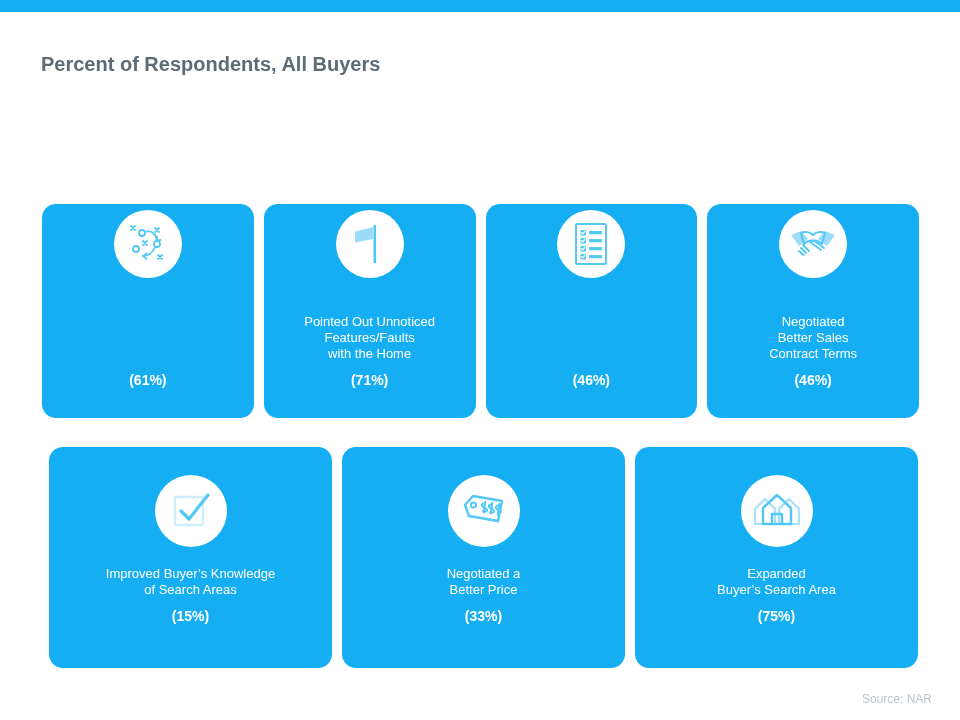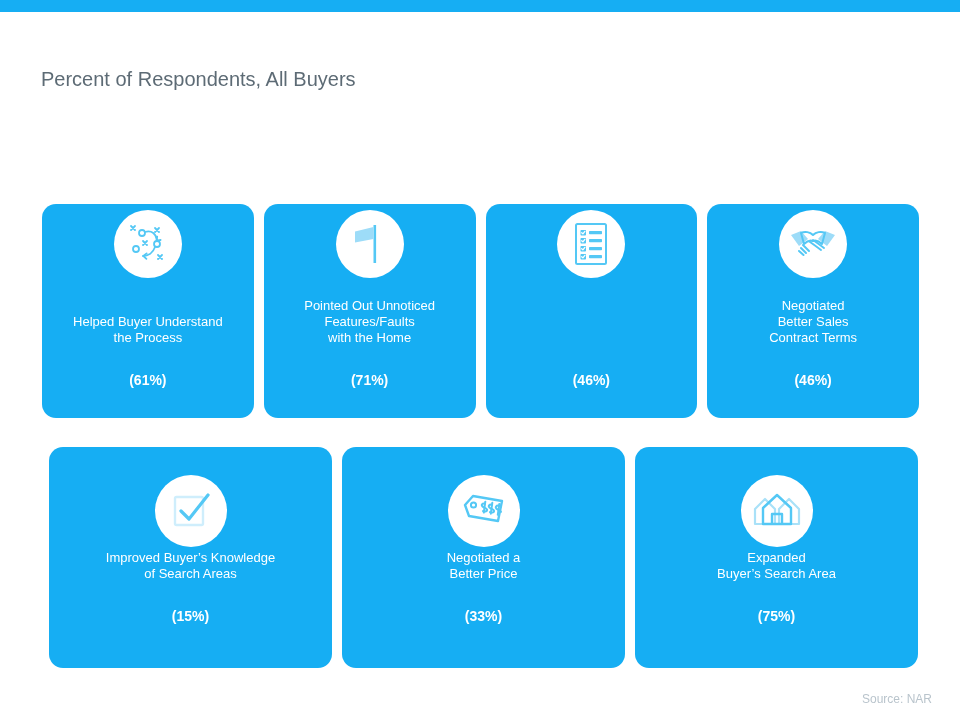--- a/index.html
+++ b/index.html
@@ -43,23 +43,23 @@
 
   .title {
     font-size: 33px;
     font-weight: bold;
     line-height: 38px;
     color: #303a41;
     letter-spacing: -0.2px;
   }
 
   .subtitle {
-    margin-top: 27px;
+    margin-top: 12px;
     font-size: 20px;
-    font-weight: normal;
+    font-weight: bold;
     color: #5d6b75;
     line-height: 25px;
   }
 
   
   .row {
     position: absolute;
     display: flex;
     gap: 10px;
   }
@@ -120,21 +120,21 @@
     font-size: 13px;
     line-height: 16px;
     font-weight: normal;
     white-space: pre-line;
   }
 
   .card-value {
     color: #ffffff;
     font-size: 14px;
     font-weight: bold;
-    margin-top: 26px;
+    margin-top: 10px;
   }
 
   .row-one .card-text { padding-bottom: 30px; }
   .row-two .card-text { padding-bottom: 44px; }
 
   
   .source {
     position: absolute;
     right: 28px;
     bottom: 14px;
@@ -167,22 +167,20 @@
             <circle cx="32" cy="23" r="3"></circle>
             <circle cx="11" cy="28" r="3"></circle>
             <path d="M20 11 C27 9 31 13 32 19" stroke-width="1.8"></path>
             <path d="M31.5 19.6 L32.2 15.6 M31.5 19.6 L35.6 19"></path>
             <path d="M30 26 C28 32 23 35 18 35" stroke-width="1.8"></path>
             <path d="M18.4 35 L21.6 32.4 M18.4 35 L21.4 37.8"></path>
           </g>
         </svg>
       </div>
       <div class="card-text">
-        <div class="card-label">Helped Buyer Understand
-the Process</div>
         <div class="card-value">(61%)</div>
       </div>
     </div>
 
     <div class="card">
       <div class="icon-circle">
         <svg width="42" height="44" viewBox="0 0 42 44" aria-hidden="true">
           <rect x="24.5" y="3" width="2.6" height="38" fill="#54c8f5"></rect>
           <path d="M24.5 5 L6 9.5 L6 20.5 L24.5 17 Z" fill="#9ddcf8"></path>
         </svg>

